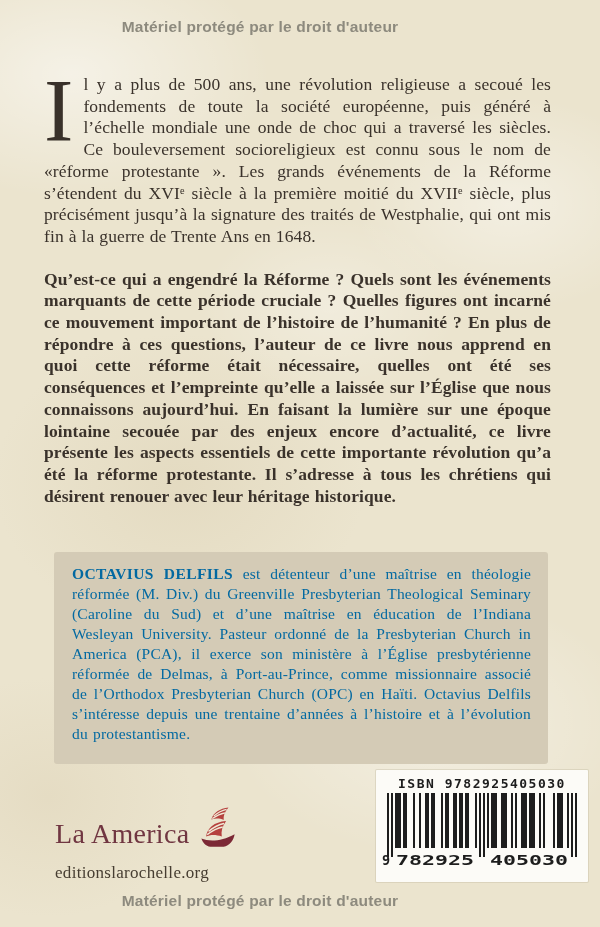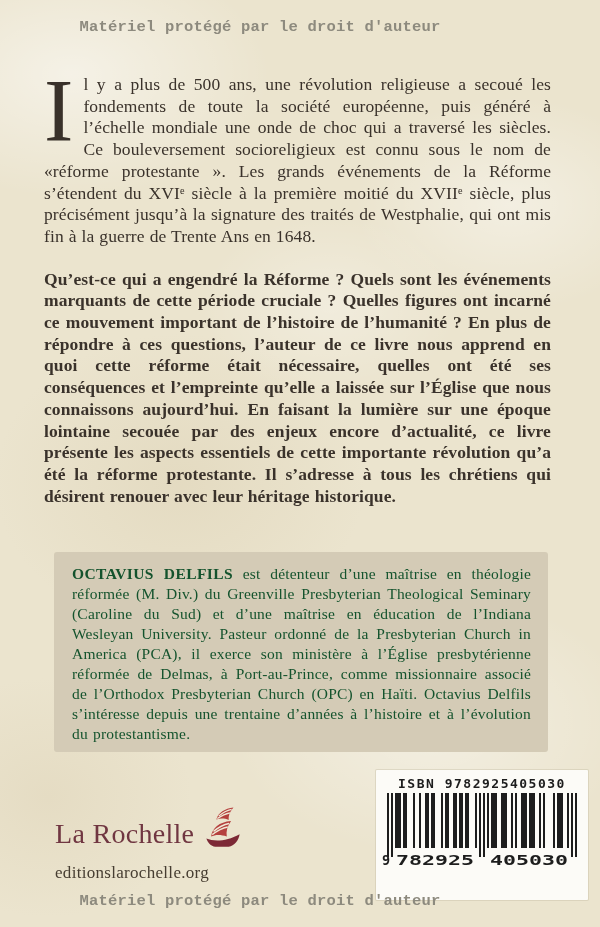--- a/index.html
+++ b/index.html
@@ -12,21 +12,21 @@
       radial-gradient(ellipse 300px 240px at 30% 52%, rgba(211,197,163,0.30), rgba(211,197,163,0) 62%),
       radial-gradient(ellipse 340px 220px at 72% 78%, rgba(255,255,255,0.42), rgba(255,255,255,0) 60%),
       radial-gradient(ellipse 240px 200px at 8% 86%, rgba(213,199,167,0.28), rgba(213,199,167,0) 60%),
       radial-gradient(ellipse 200px 140px at 55% 33%, rgba(255,255,255,0.30), rgba(255,255,255,0) 65%);
     font-family:"Liberation Serif","DejaVu Serif",serif;
     color:#3a322b;
   }
   .banner{
     position:absolute;left:260px;transform:translateX(-50%);
     white-space:nowrap;
-    font-family:Liberation Mono, monospace;
+    font-family:Liberation Sans, sans-serif;
     font-weight:bold;font-size:15.5px;letter-spacing:0.2px;
     color:#8d8a7e;
   }
   .banner.top{top:18px;}
   .banner.bottom{top:892px;}
   .body-text{
     position:absolute;left:44px;top:74px;width:507px;
     font-size:17.5px;line-height:21.7px;text-align:justify;
     letter-spacing:0.1px;word-spacing:0.5px;
   }
@@ -34,38 +34,38 @@
   .para2{margin-top:21px !important;font-weight:bold;}
   .dropcap{
     float:left;
     font-size:88px;line-height:0.72;
     padding:5px 10px 0 0;
     color:#39312a;
   }
   .bio-box{
     position:absolute;left:54px;top:552px;width:494px;box-sizing:border-box;
     background:#d4cbb6;border-radius:3px;
-    padding:12px 17px 8px 18px;
+    padding:12px 17px 20px 18px;
     font-size:15.5px;line-height:20px;text-align:justify;
     letter-spacing:0.2px;word-spacing:1px;
-    color:#14532d;
+    color:#0369a1;
   }
   .bio-name{font-weight:bold;letter-spacing:0.4px;}
   .publisher{position:absolute;left:55px;top:806px;}
   .logo-row{display:flex;align-items:flex-end;}
   .logo-text{
     font-size:28px;color:#703641;letter-spacing:0.3px;
     line-height:1;padding-bottom:2px;
   }
   .ship{margin-left:10px;display:block;}
   .website{
     margin-top:13px;font-size:17px;color:#463d31;letter-spacing:0.3px;
   }
   .barcode-box{
-    position:absolute;left:376px;top:770px;width:212px;height:130px;
+    position:absolute;left:376px;top:770px;width:212px;height:112px;
     background:#fcfbf7;border-radius:1px;
     box-shadow:0 0 0 1px rgba(190,180,155,0.35);
   }
   .isbn-label{
     margin-top:6px;text-align:center;
     font-family:"DejaVu Sans Mono","Liberation Mono",monospace;
     font-weight:bold;font-size:13px;letter-spacing:1.5px;
     color:#1d1d1d;white-space:nowrap;
   }
   #ean-svg{display:block;margin:2px auto 0;}
@@ -83,21 +83,21 @@
 
   <div class="body-text">
     <p class="para para1"><span class="dropcap">I</span><span>l y a plus de 500 ans, une révolution religieuse a secoué les fondements de toute la société européenne, puis généré à l’échelle mondiale une onde de choc qui a traversé les siècles. Ce bouleversement socioreligieux est connu sous le nom de «réforme protestante ». Les grands événements de la Réforme s’étendent du XVIᵉ siècle à la première moitié du XVIIᵉ siècle, plus précisément jusqu’à la signature des traités de Westphalie, qui ont mis fin à la guerre de Trente Ans en 1648.</span></p>
     <p class="para para2">Qu’est-ce qui a engendré la Réforme ? Quels sont les événements marquants de cette période cruciale ? Quelles figures ont incarné ce mouvement important de l’histoire de l’humanité ? En plus de répondre à ces questions, l’auteur de ce livre nous apprend en quoi cette réforme était nécessaire, quelles ont été ses conséquences et l’empreinte qu’elle a laissée sur l’Église que nous connaissons aujourd’hui. En faisant la lumière sur une époque lointaine secouée par des enjeux encore d’actualité, ce livre présente les aspects essentiels de cette importante révolution qu’a été la réforme protestante. Il s’adresse à tous les chrétiens qui désirent renouer avec leur héritage historique.</p>
   </div>
 
   <div class="bio-box"><span class="bio-name">OCTAVIUS DELFILS</span><span> est détenteur d’une maîtrise en théologie réformée (M. Div.) du Greenville Presbyterian Theological Seminary (Caroline du Sud) et d’une maîtrise en éducation de l’Indiana Wesleyan University. Pasteur ordonné de la Presbyterian Church in America (PCA), il exerce son ministère à l’Église presbytérienne réformée de Delmas, à Port-au-Prince, comme missionnaire associé de l’Orthodox Presbyterian Church (OPC) en Haïti. Octavius Delfils s’intéresse depuis une trentaine d’années à l’histoire et à l’évolution du protestantisme.</span></div>
 
   <div class="publisher">
     <div class="logo-row">
-      <span class="logo-text">La Rochelle</span>
+      <span class="logo-text">La America</span>
       <svg class="ship" width="38" height="44" viewBox="0 0 40 44">
         <path d="M13,13 C15,6 22,1.5 31,0.5 C27,5 25.5,9.5 26,13.5 C21.5,11.5 16.5,11.8 13,13 Z" fill="#b5413e"></path>
         <path d="M15.5,9.5 C20,5.5 25,3.2 29,2.4" stroke="#f0e9d6" stroke-width="1.4" fill="none"></path>
         <path d="M14,12 C19,8.5 24,6.6 27.3,6" stroke="#f0e9d6" stroke-width="1.4" fill="none"></path>
         <path d="M7.5,31 C8.5,22 16,15.5 28.5,14.5 C24.5,20 23,25.5 24,31 C17.5,28.6 11.5,29 7.5,31 Z" fill="#b5413e"></path>
         <path d="M10,25.5 C15.5,21 21.5,18.2 26.4,17.2" stroke="#f0e9d6" stroke-width="1.5" fill="none"></path>
         <path d="M8.6,29 C14.5,24.5 21,21.8 25,21" stroke="#f0e9d6" stroke-width="1.5" fill="none"></path>
         <path d="M2.5,33 C11,36.5 24,36 37.5,28.5 C36.5,35 32,40.5 26,41.8 L12,41.8 C7,40.8 4,37.5 2.5,33 Z" fill="#7c2936"></path>
       </svg>
     </div>

